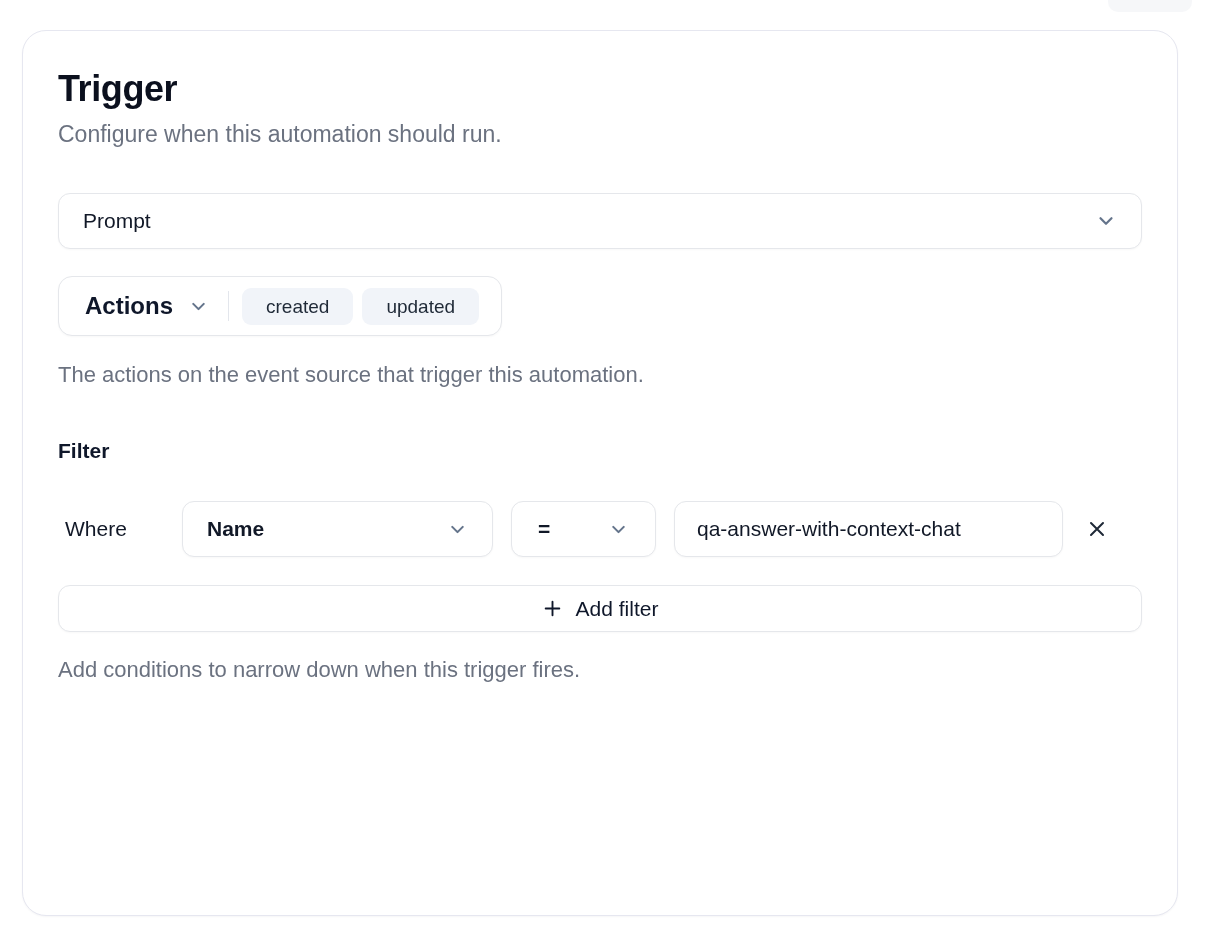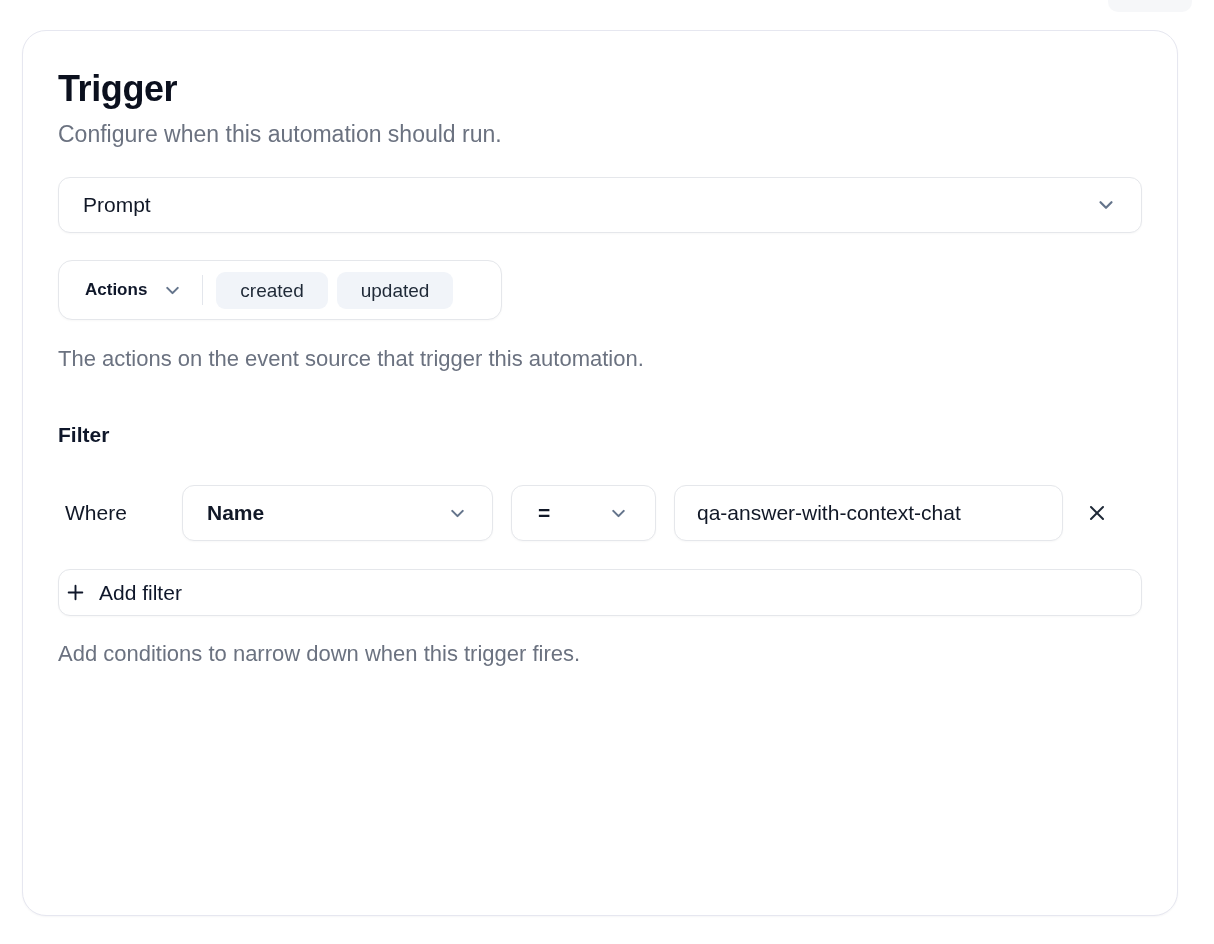--- a/index.html
+++ b/index.html
@@ -77,21 +77,21 @@
     height: 56px;
     border: 1px solid #e5e7eb;
     border-radius: 12px;
     background: #ffffff;
     padding: 0 24px;
     font-size: 21px;
     color: #111827;
     cursor: pointer;
     box-shadow: 0 1px 2px rgba(16, 24, 40, 0.03);
   }
-  .select-full { width: 100%; margin-top: 28px; }
+  .select-full { width: 100%; margin-top: 44px; }
   .help-after-control { margin-top: 28px; }
   .chev { flex: 0 0 auto; display: block; }
   
   .action-control {
     margin-top: 27px;
     display: inline-flex;
     align-items: center;
     box-sizing: border-box;
     width: 444px;
     height: 60px;
@@ -102,21 +102,21 @@
     box-shadow: 0 1px 2px rgba(16, 24, 40, 0.03);
   }
   .actions-trigger {
     display: flex;
     align-items: center;
     gap: 15px;
     background: none;
     border: none;
     padding: 0;
     font-family: inherit;
-    font-size: 17px;
+    font-size: 24px;
     font-weight: 700;
     color: #0f172a;
     cursor: pointer;
   }
   .vdivider {
     width: 1px;
     height: 30px;
     background: #e3e6ec;
     margin: 0 13px 0 19px;
   }
@@ -175,20 +175,21 @@
     cursor: pointer;
     flex: 0 0 auto;
   }
   .add-filter-btn {
     margin-top: 28px;
     width: 100%;
     height: 47px;
     box-sizing: border-box;
     display: flex;
     align-items: center;
+    justify-content: center;
     gap: 13px;
     background: #ffffff;
     border: 1px solid #e5e7eb;
     border-radius: 12px;
     font-family: inherit;
     font-size: 21px;
     font-weight: 500;
     color: #0f172a;
     cursor: pointer;
     box-shadow: 0 1px 2px rgba(16, 24, 40, 0.03);

